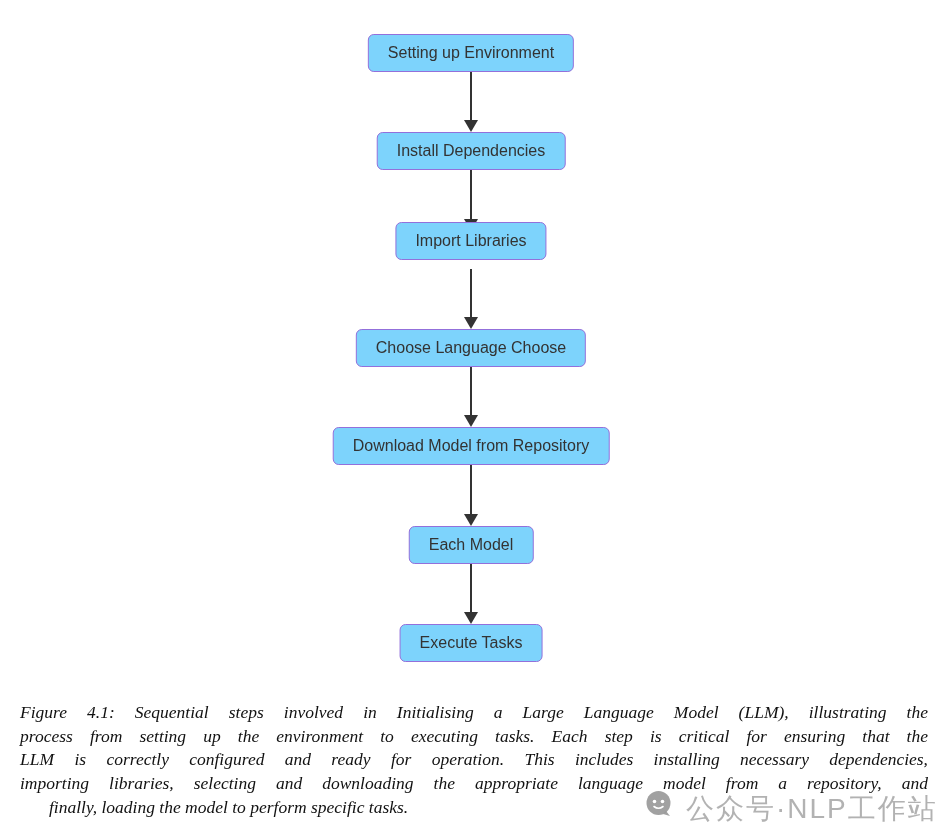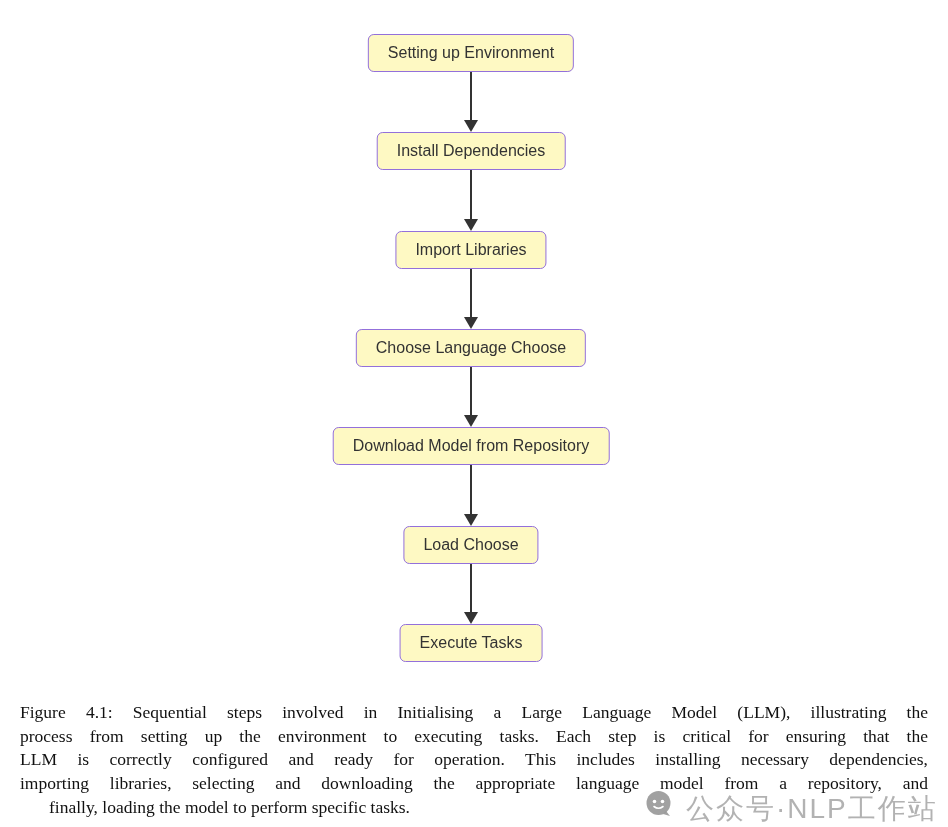--- a/index.html
+++ b/index.html
@@ -14,21 +14,21 @@
   
   .flowchart { position: absolute; inset: 0; }
   .node {
     position: absolute;
     left: 471px;
     transform: translateX(-50%);
     height: 38px;
     line-height: 36px;
     padding: 0 19px;
     box-sizing: border-box;
-    background: #fef9c3;
+    background: #7dd3fc;
     border: 1.5px solid #9370DB;
     border-radius: 6px;
     color: #333333;
     font-size: 16px;
     white-space: nowrap;
   }
   .arrow {
     position: absolute;
     left: 471px;
     transform: translateX(-50%);
@@ -66,20 +66,21 @@
   
   .caption {
     position: absolute;
     left: 20px;
     top: 701px;
     width: 908px;
     font-family: "Liberation Serif", "DejaVu Serif", serif;
     font-size: 17.5px;
     line-height: 23.7px;
     color: #111111;
+    font-style: italic;
   }
   .cap-line { text-align: justify; text-align-last: justify; }
   .cap-line.last { text-align-last: left; margin-left: 29px; }
 </style>
 </head>
 <body>
 
 <div class="flowchart">
 
   <div class="node" style="top:34px">Setting up Environment</div>
@@ -87,39 +88,39 @@
     <div class="shaft"></div>
     <div class="head"></div>
   </div>
 
   <div class="node" style="top:132px">Install Dependencies</div>
   <div class="arrow" style="top:170px; height:61px">
     <div class="shaft"></div>
     <div class="head"></div>
   </div>
 
-  <div class="node" style="top:231px">Import Libraries</div>
+  <div class="node" style="top:222px">Import Libraries</div>
   <div class="arrow" style="top:269px; height:60px">
     <div class="shaft"></div>
     <div class="head"></div>
   </div>
 
   <div class="node" style="top:329px">Choose Language Choose</div>
   <div class="arrow" style="top:367px; height:60px">
     <div class="shaft"></div>
     <div class="head"></div>
   </div>
 
   <div class="node" style="top:427px">Download Model from Repository</div>
   <div class="arrow" style="top:465px; height:61px">
     <div class="shaft"></div>
     <div class="head"></div>
   </div>
 
-  <div class="node" style="top:526px">Load Choose</div>
+  <div class="node" style="top:526px">Each Model</div>
   <div class="arrow" style="top:564px; height:60px">
     <div class="shaft"></div>
     <div class="head"></div>
   </div>
 
   <div class="node" style="top:624px">Execute Tasks</div>
 </div>
 
 <div class="watermark">
   <span>

